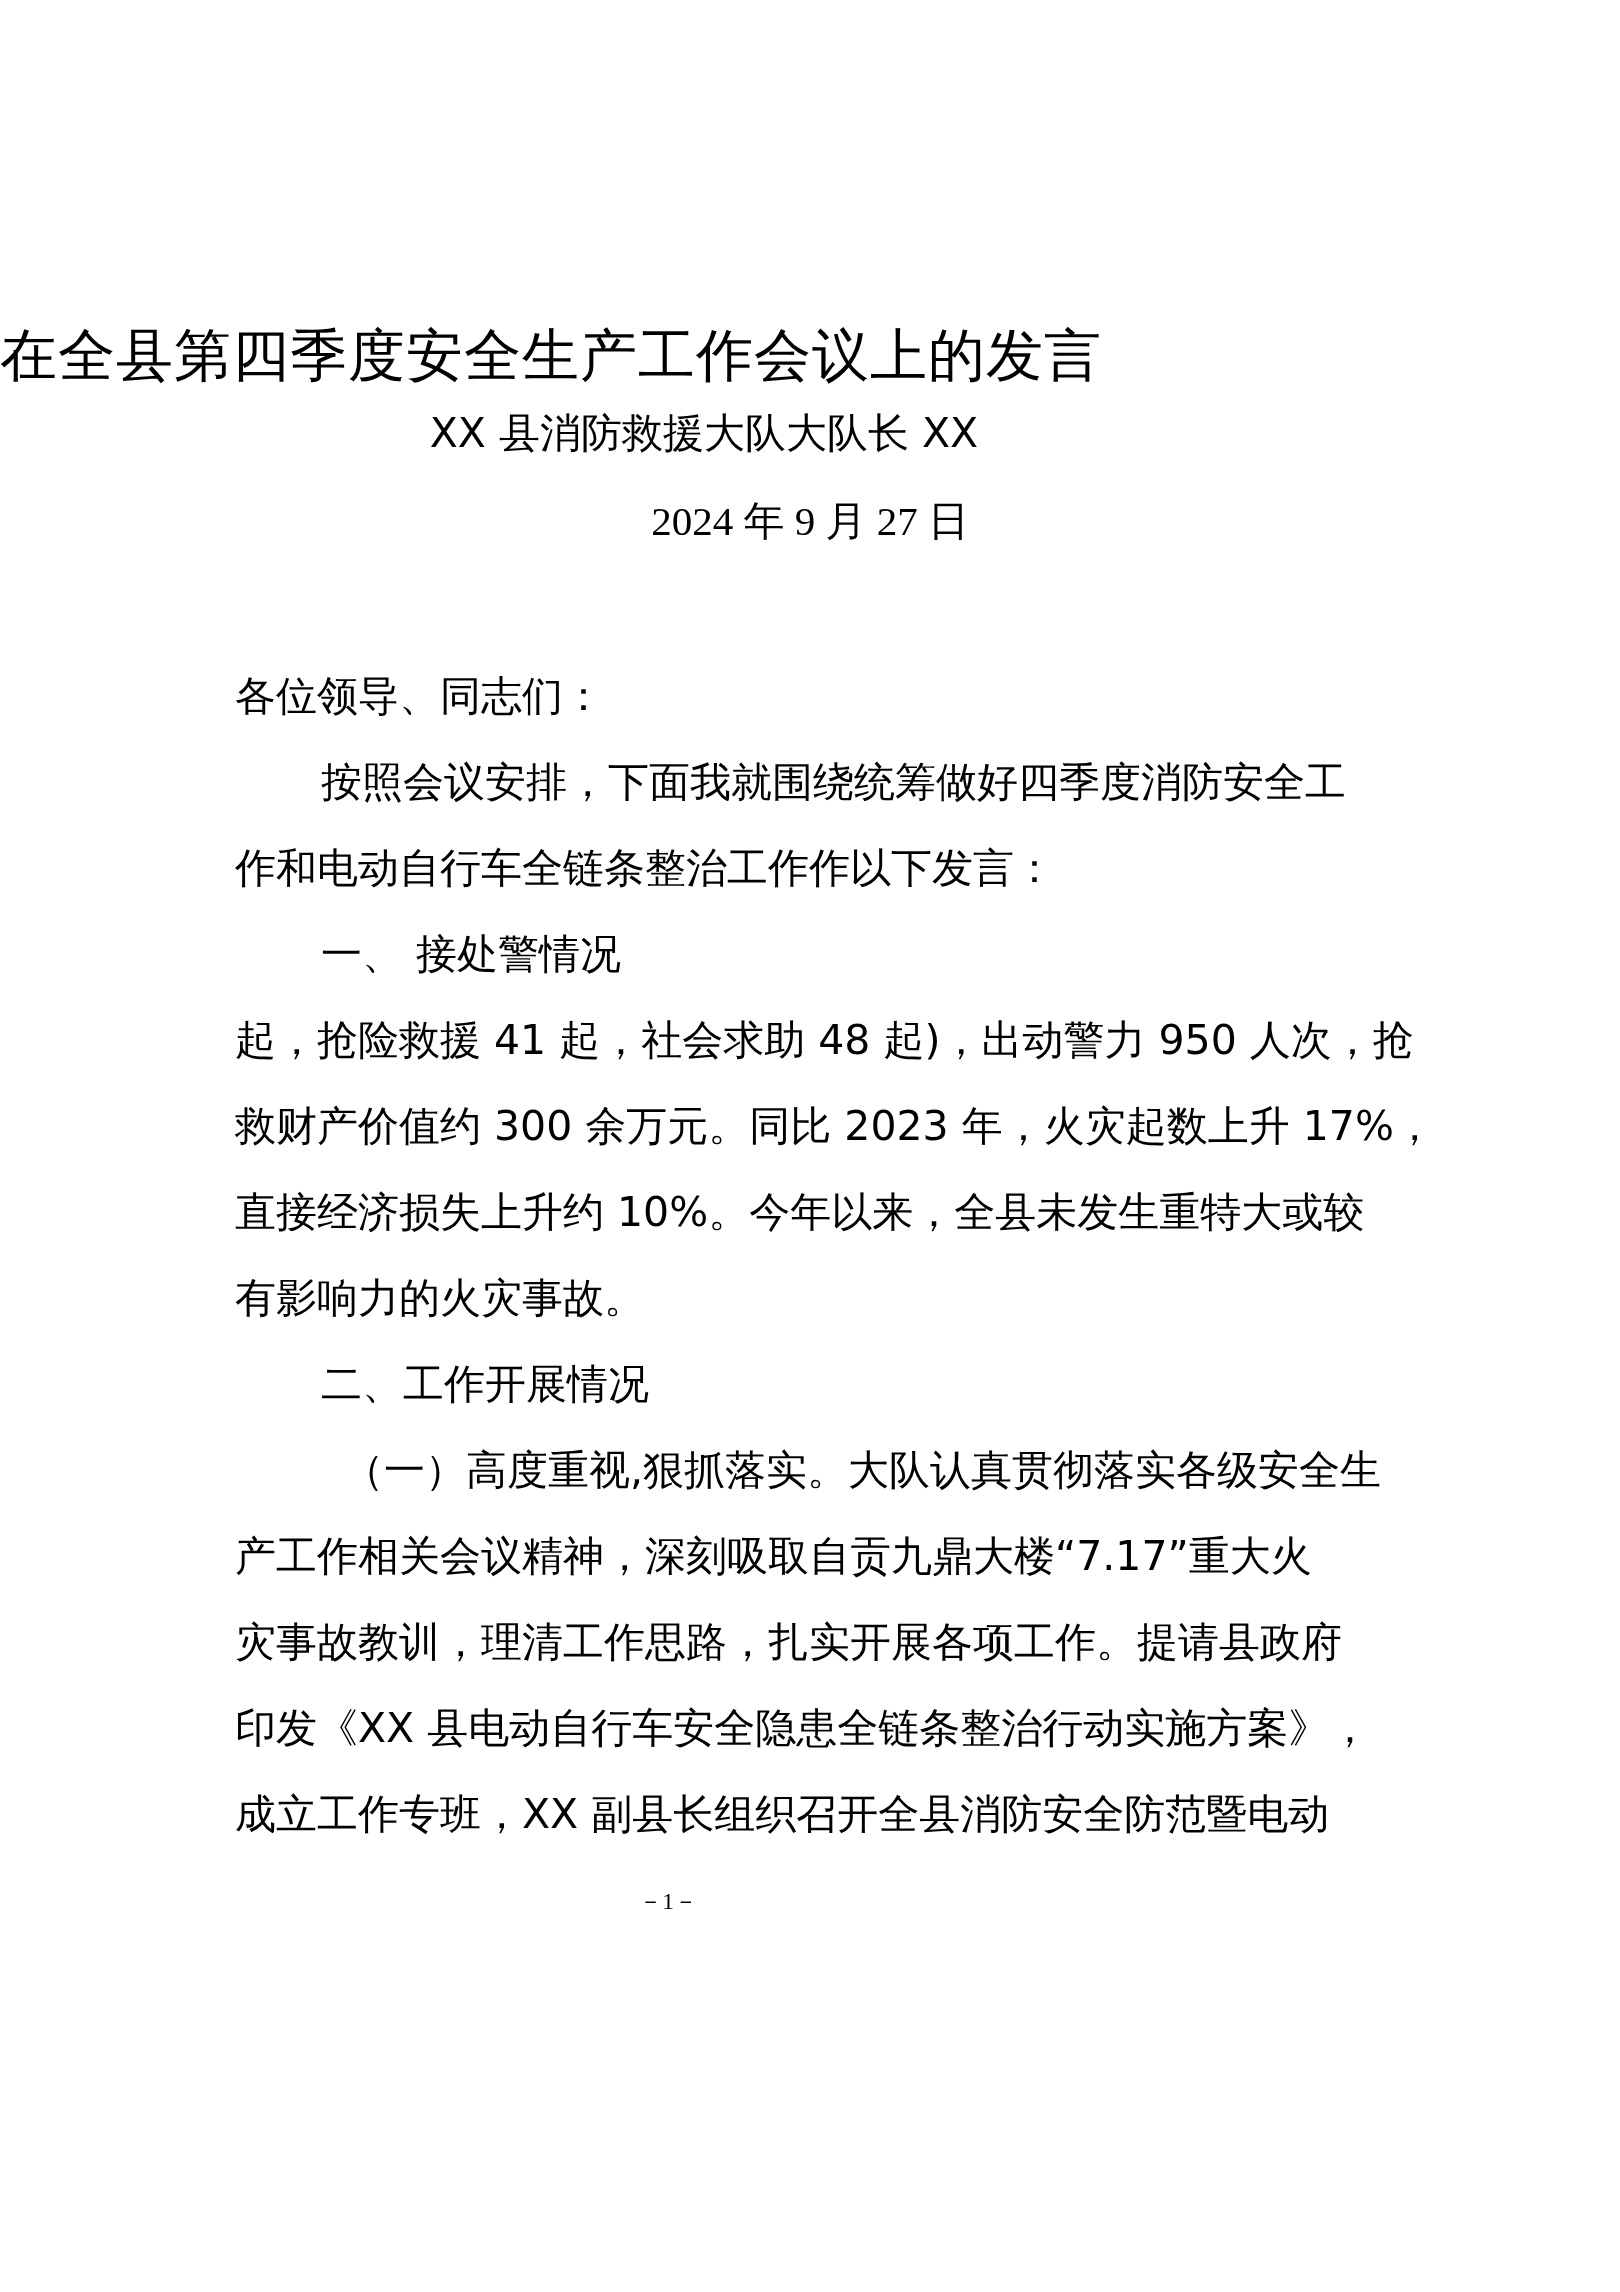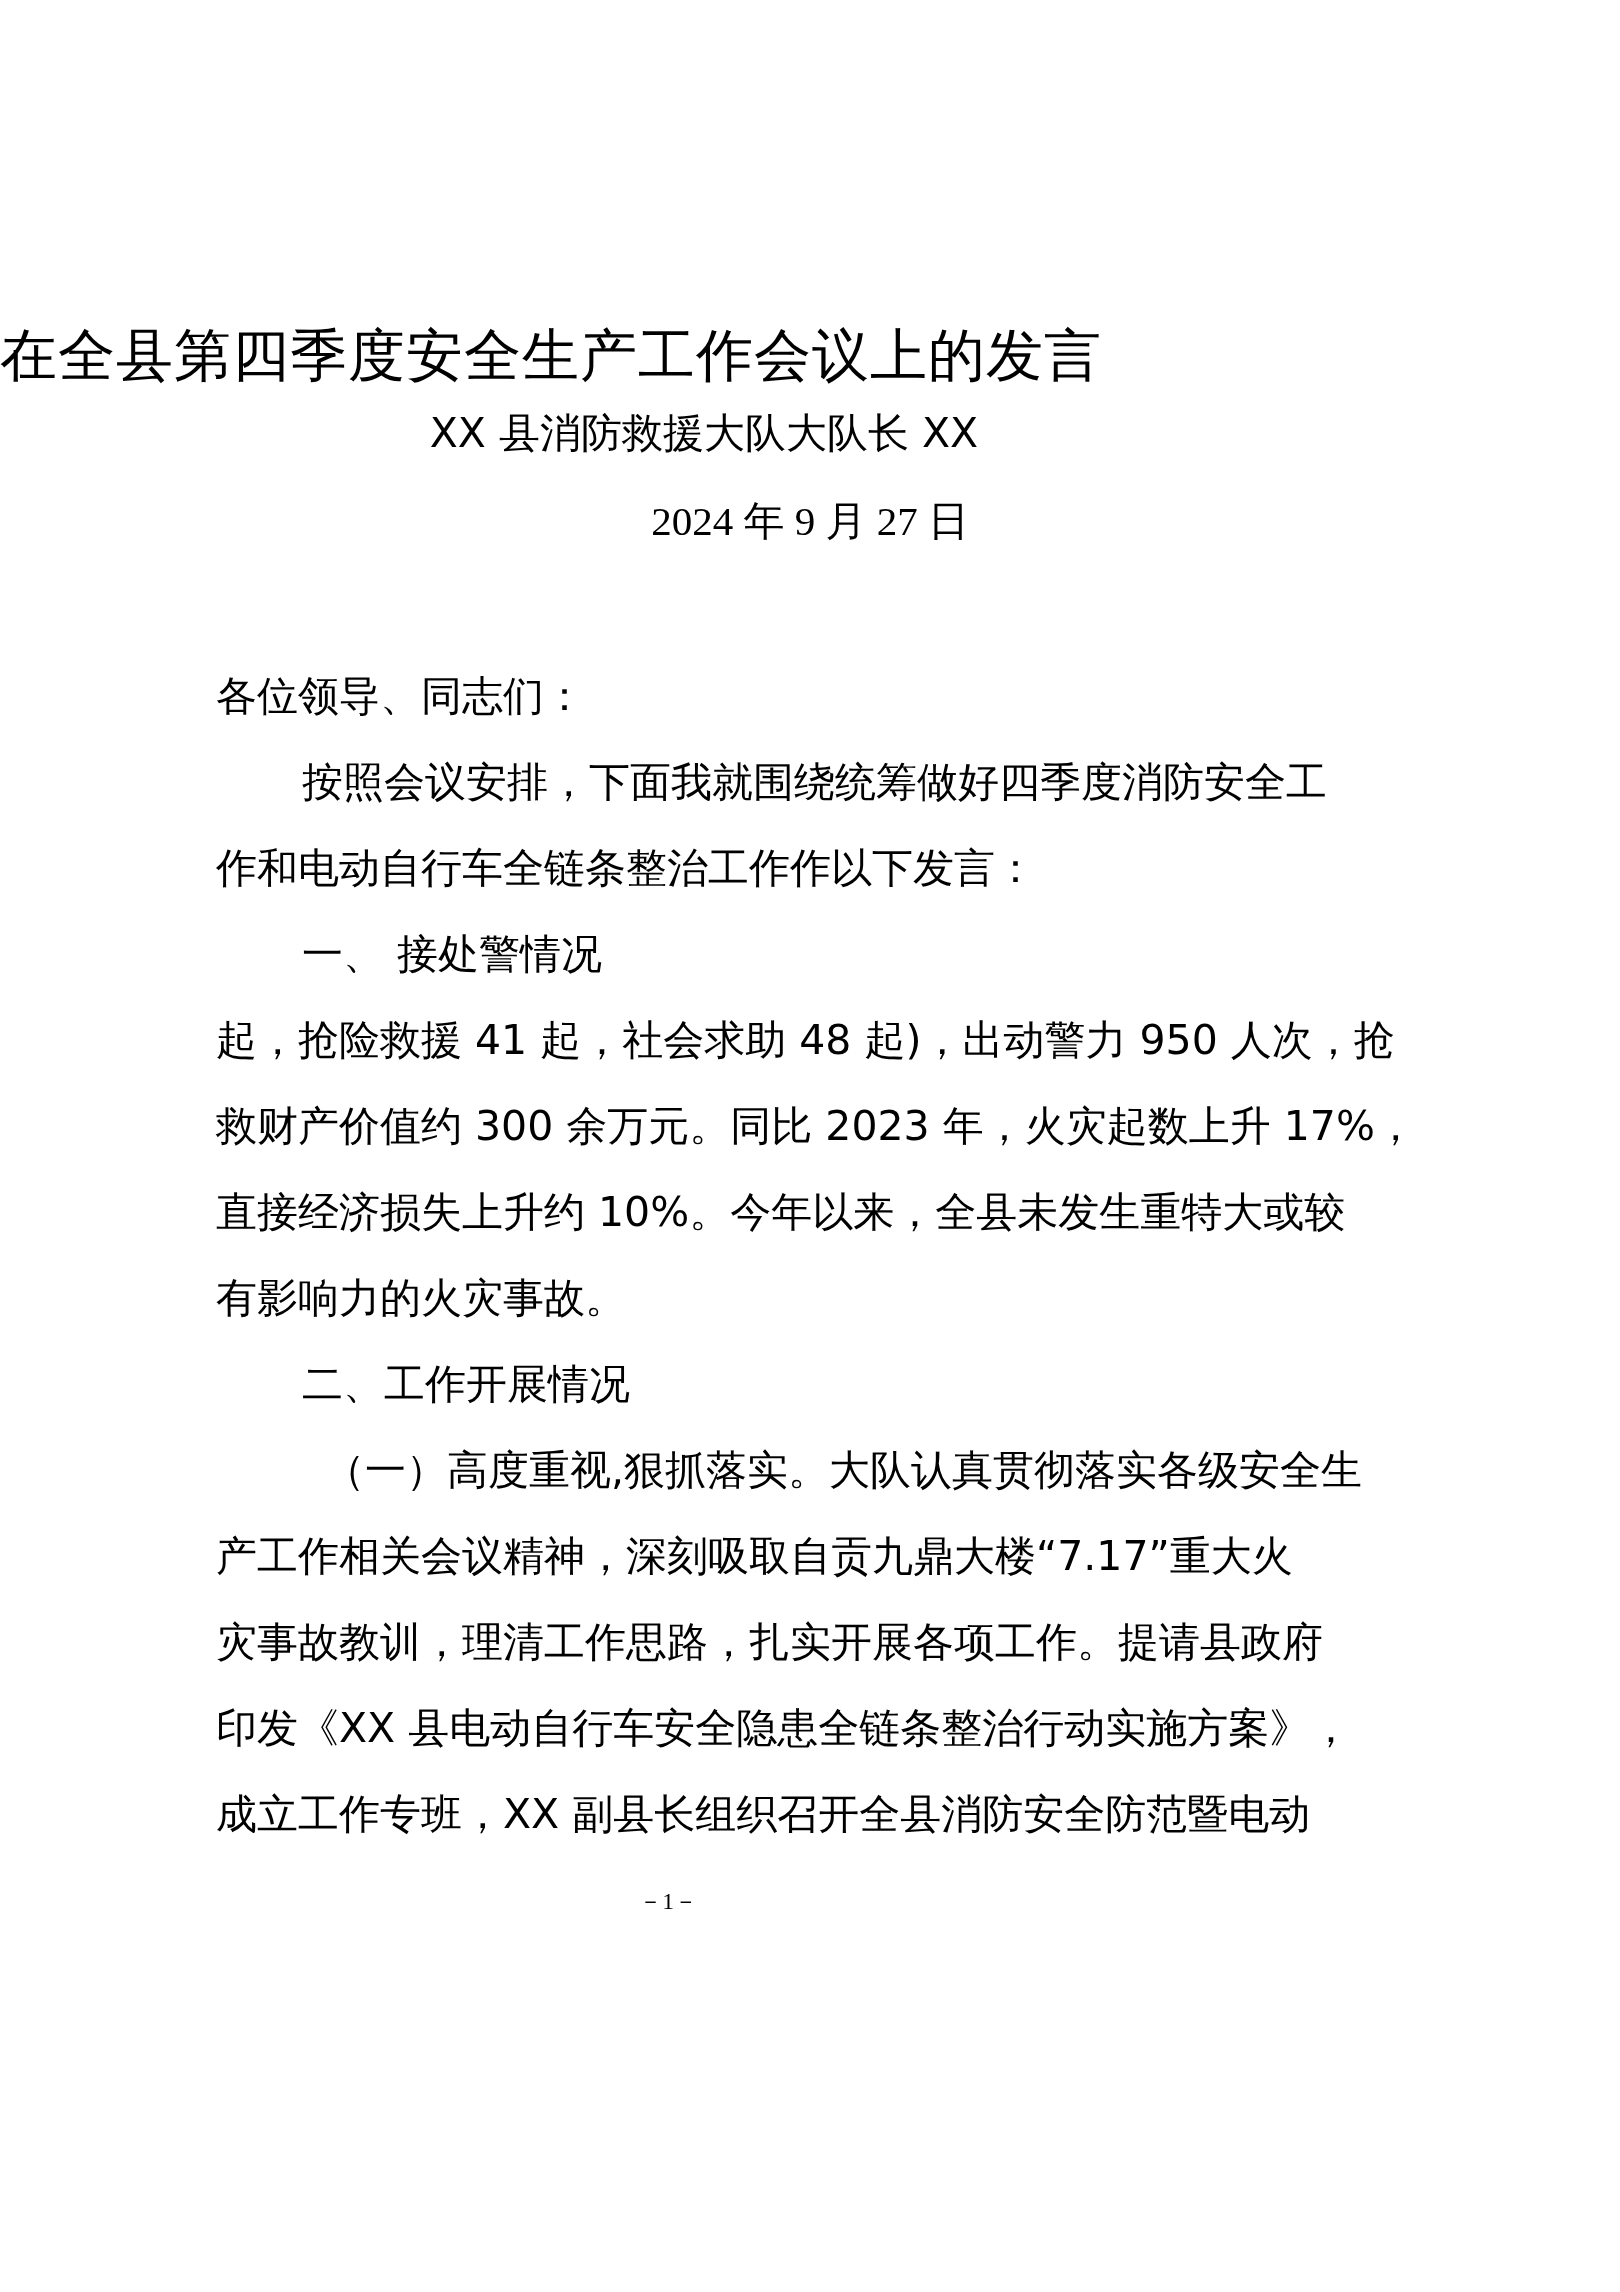--- a/index.html
+++ b/index.html
@@ -17,21 +17,21 @@
   }
   .date {
     position: absolute; top: 492px; left: 0; width: 1620px; text-align: center;
     font-size: 41px; line-height: 59px;
     font-family: "Liberation Serif", "DejaVu Serif", serif;
   }
   .body {
     position: absolute; top: 653px; left: 216px; width: 1210px;
     font-size: 41px; line-height: 86px;
   }
-  .line { white-space: nowrap; height: 86px; }
+  .line { white-space: nowrap; height: 86px; margin-left: 19px; }
   .indent { padding-left: 86px; }
   .indent2 { padding-left: 108px; }
   .page-num {
     position: absolute; top: 1887px; left: 614px; width: 108px; text-align: center;
     font-size: 23.5px; line-height: 29px;
     font-family: "Liberation Serif", "DejaVu Serif", serif;
   }
 </style>
 </head>
 <body>

